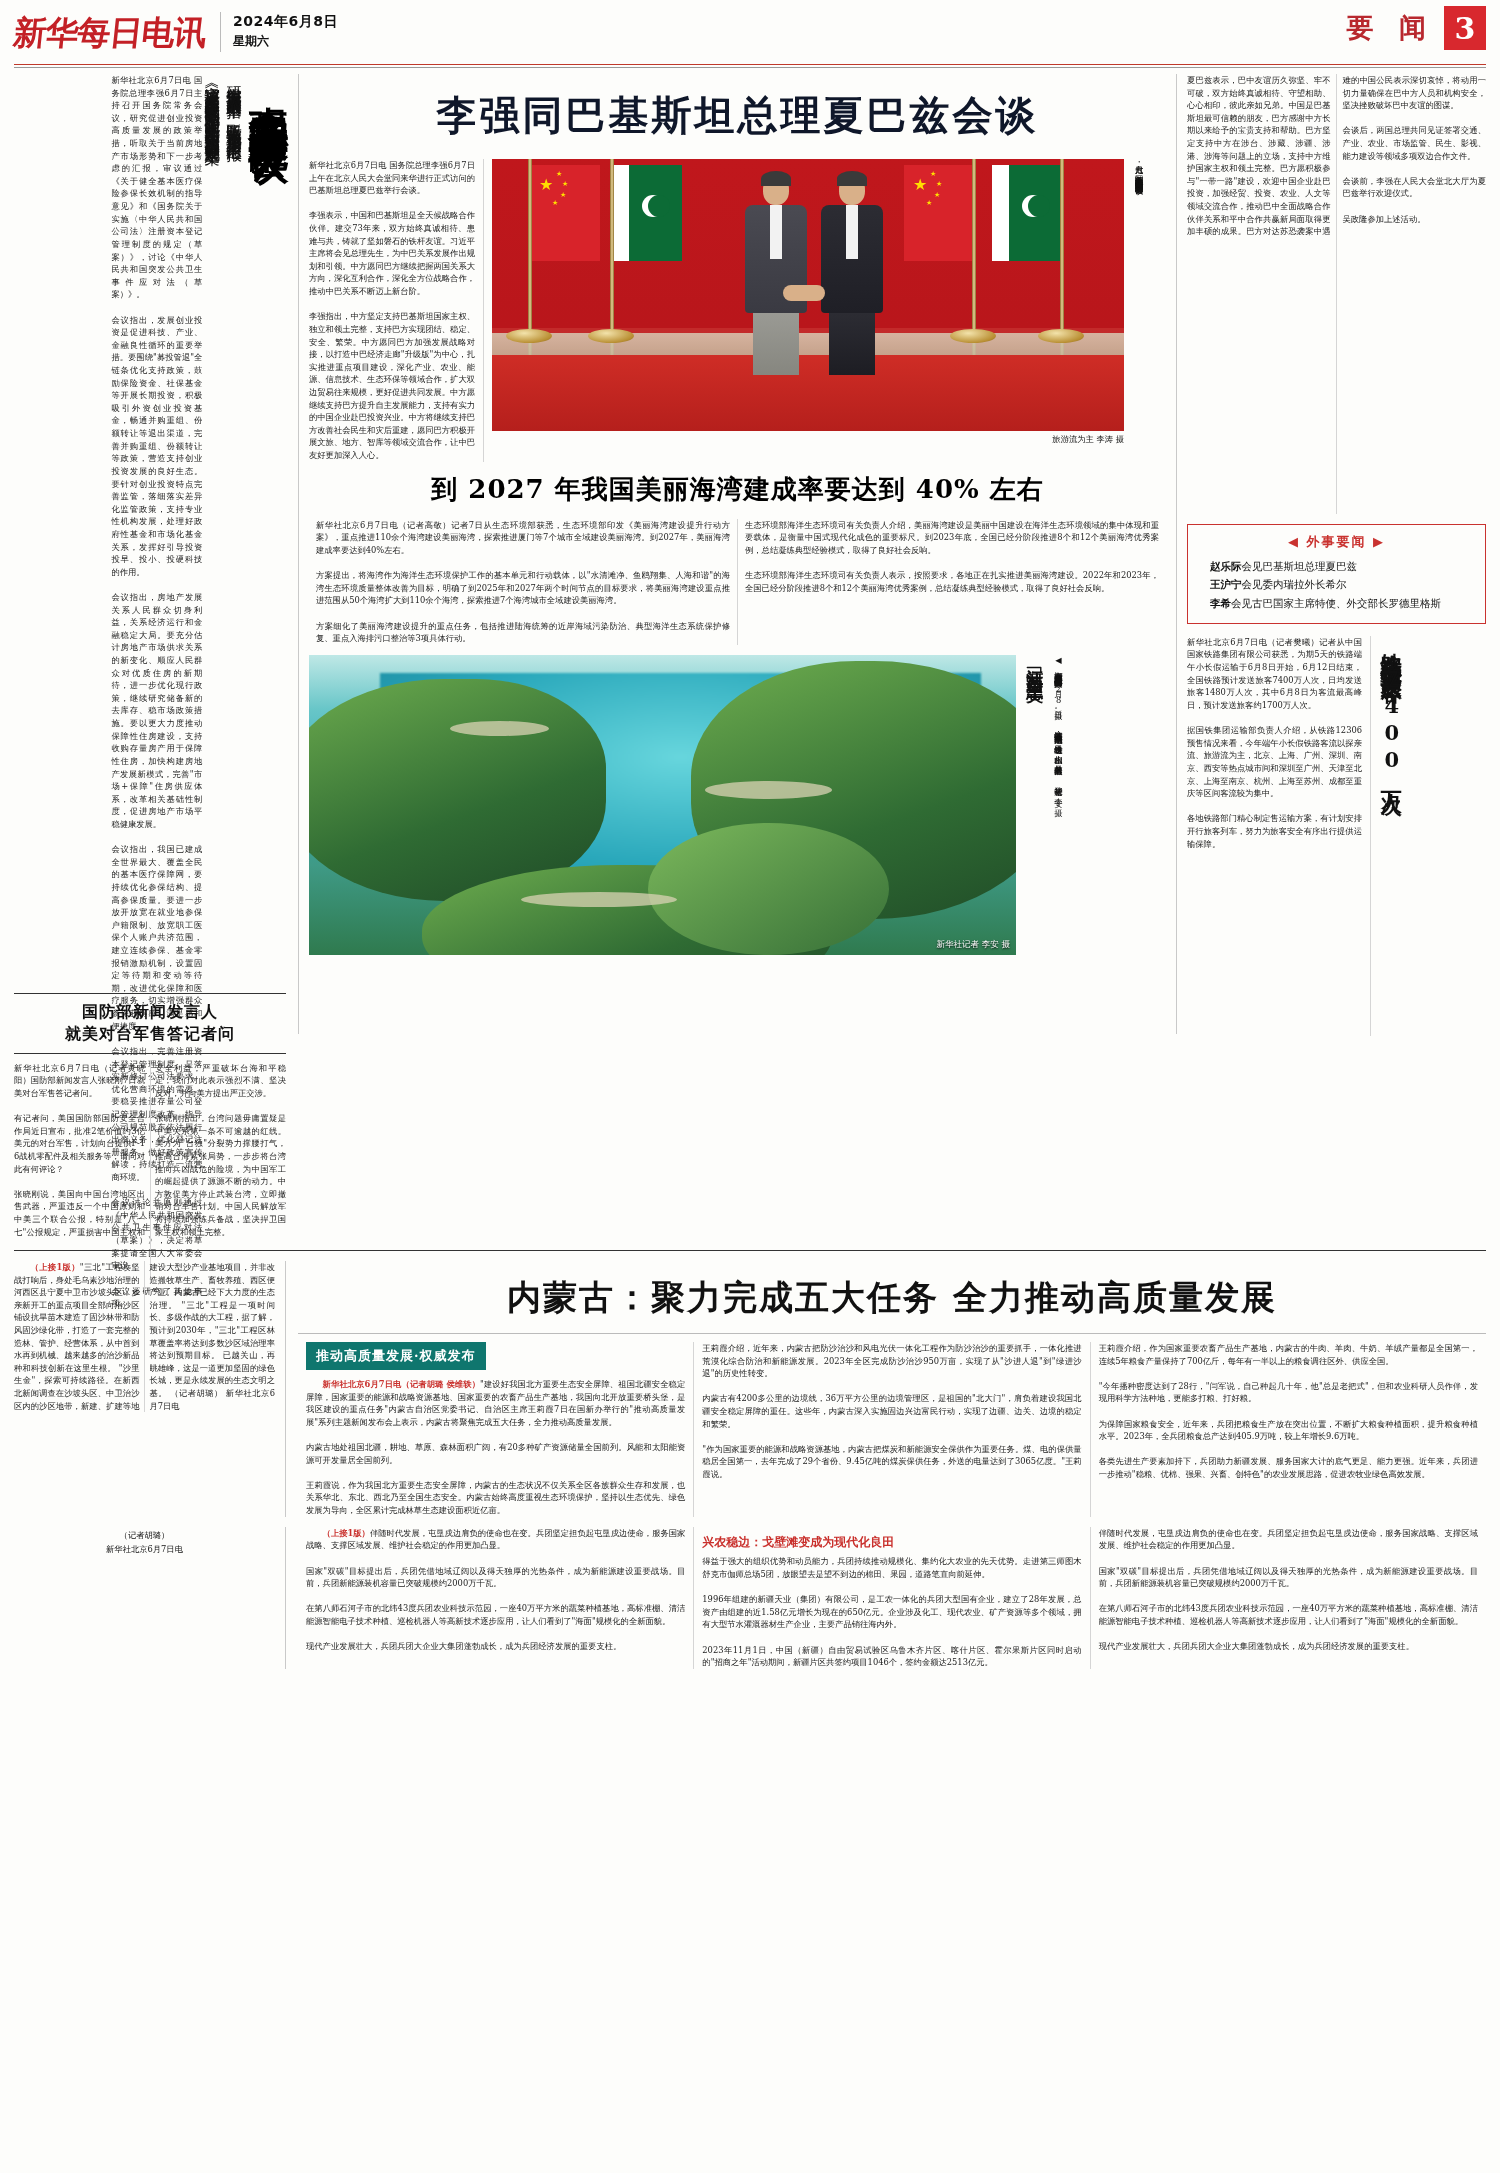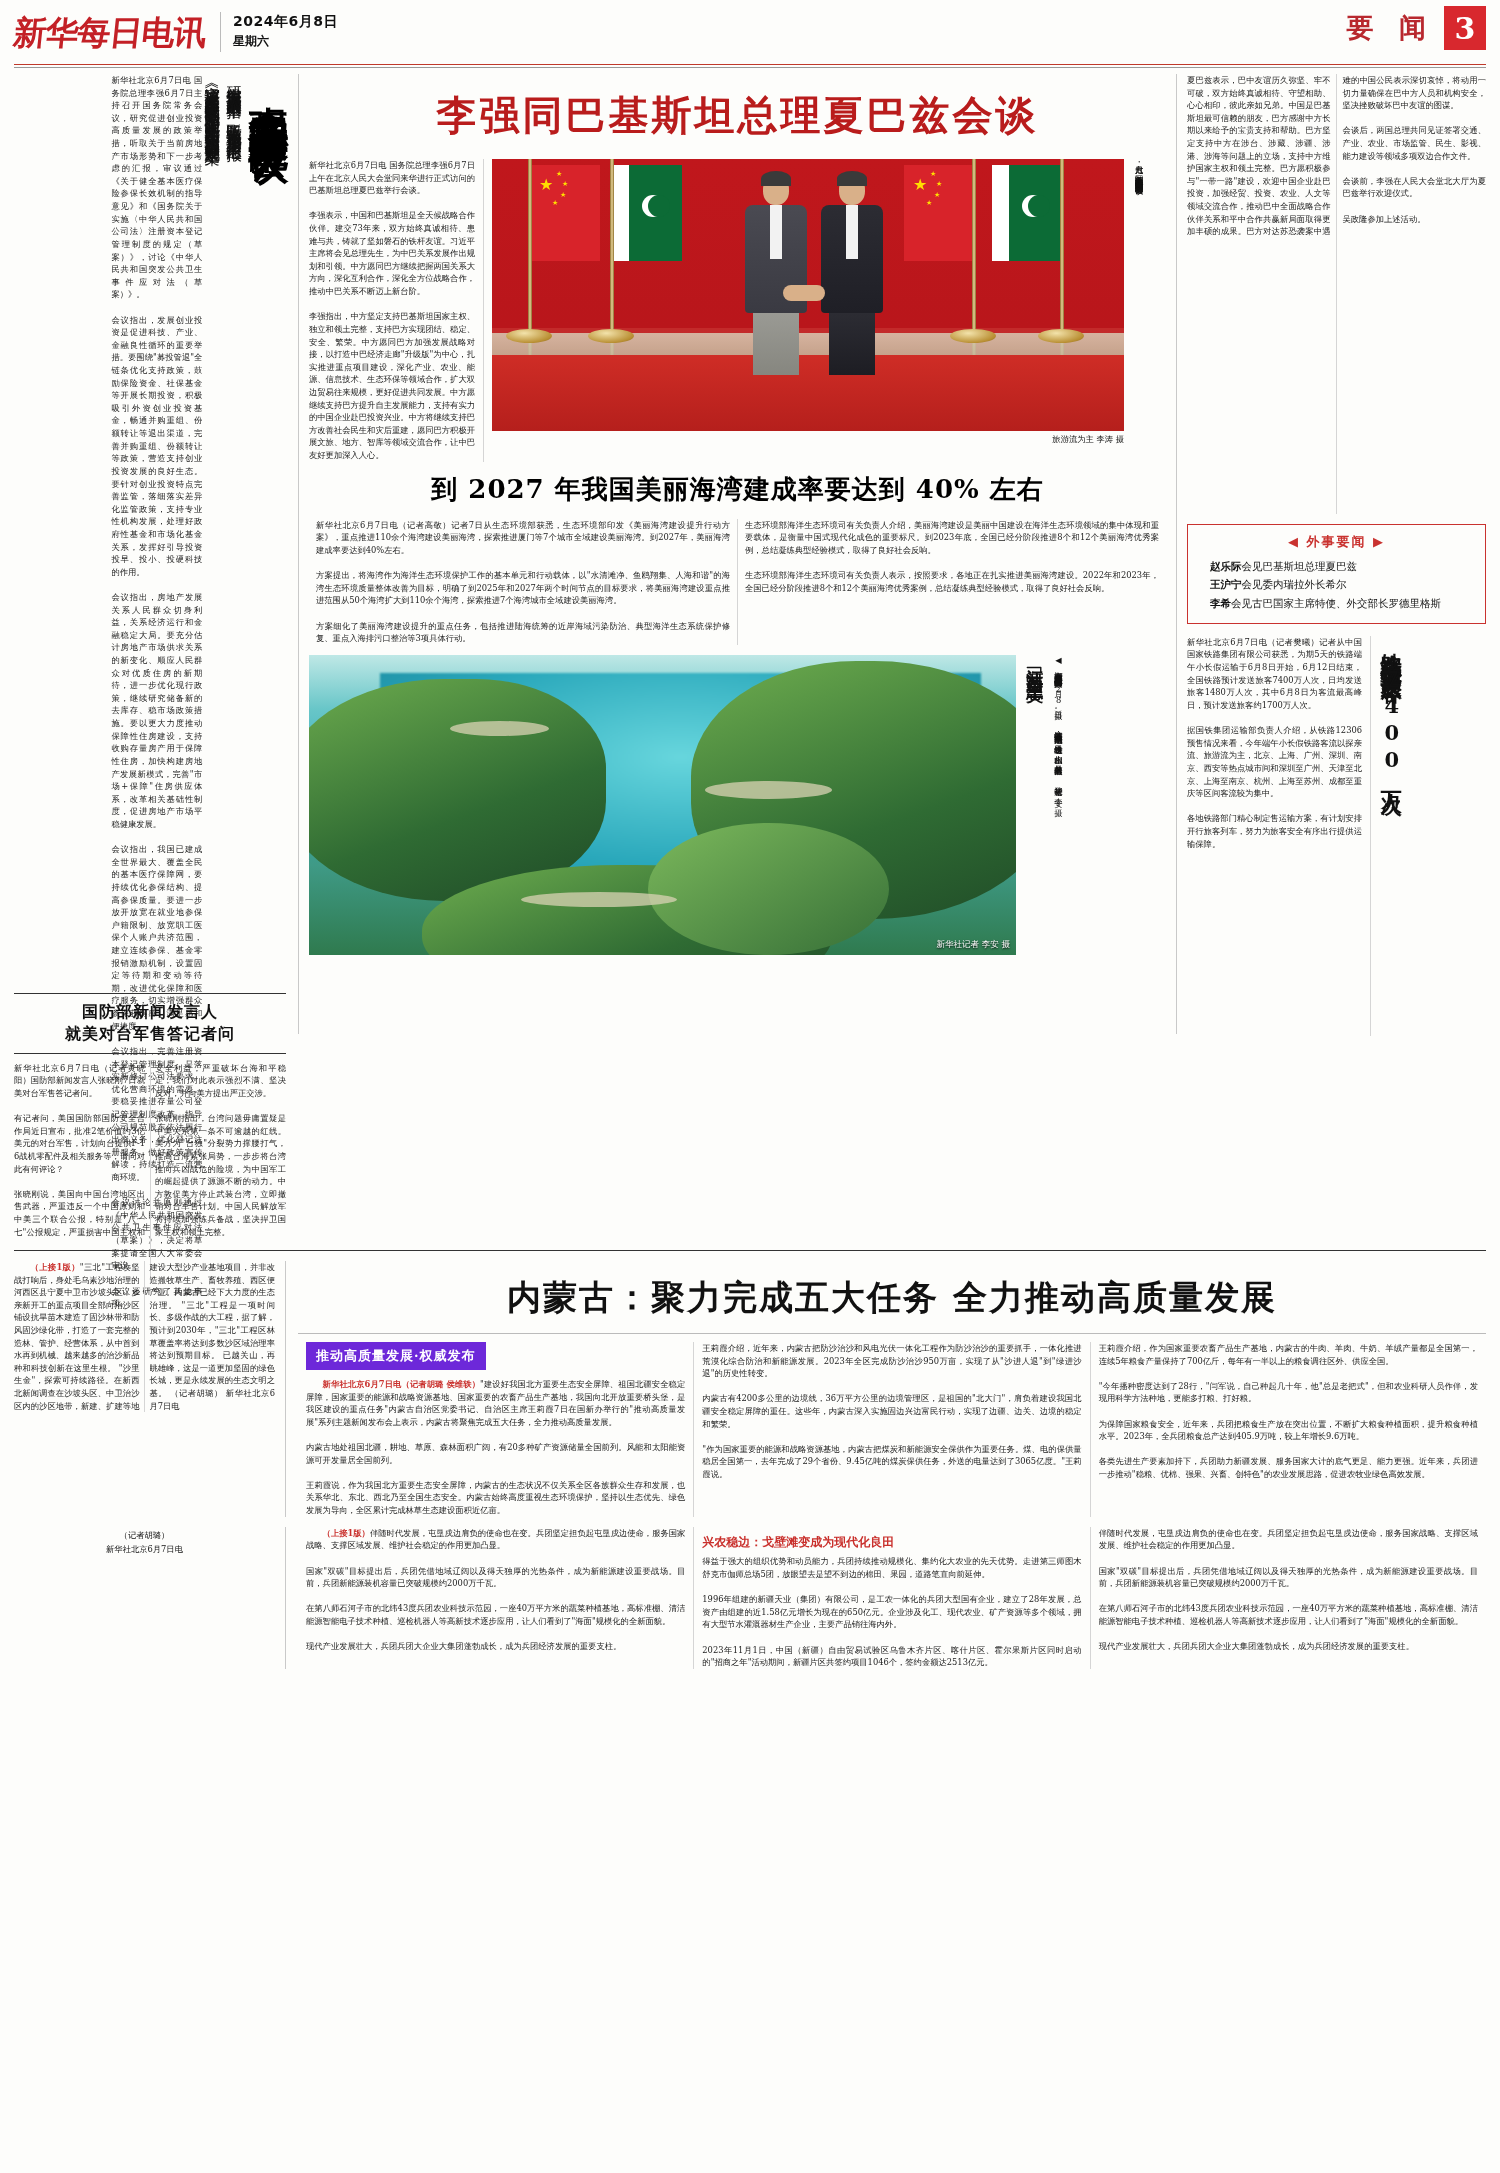--- a/index.html
+++ b/index.html
@@ -75,21 +75,21 @@
   .left-title-wrap { display:flex; flex-direction:row-reverse; }
   .left-text-col { width: 97px; padding-left:6px; }
 
   .center-zone { flex:1; padding: 0 10px; display:flex; flex-direction:column; }
   .right-zone { width: 310px; padding-left:10px; border-left:0.5px solid #c9c9c9; }
 
   .big-head {
     text-align:center;
     font-family:"DejaVu Serif","Liberation Serif",serif;
     font-weight:700; font-size: 40px; letter-spacing: 3px;
-    margin: 14px 0 16px 0; color:#b91c1c;
+    margin: 14px 0 16px 0; color:#0f172a;
   }
   .mid-head {
     text-align:center;
     font-family:"DejaVu Serif","Liberation Serif",serif;
     font-weight:700; font-size: 26px; letter-spacing: 1px;
     margin: 10px 0 12px 0; color:#000;
   }
 
   .cols2 { display:flex; }
   .cols2 > .c { flex:1; padding:0 7px; }
@@ -145,21 +145,21 @@
   .news-box { border:1px solid #c9322f; padding: 8px 10px 10px 10px; margin-top:10px; }
   .news-box-title {
     text-align:center; color:#c9322f; font-weight:700; font-size:13px; letter-spacing:2px;
     font-family:"DejaVu Serif","Liberation Serif",serif; margin-bottom:7px;
   }
   .news-box-item { font-family:"DejaVu Serif","Liberation Serif",serif; font-size:10.5px;
                    line-height:1.55; margin-bottom:2px;margin-left:12px; }
   .news-box-item b { font-weight:700; }
 
   .red-tag {
-    display:inline-block; background:#6d28d9; color:#fff; font-weight:700;
+    display:inline-block; background:#0f766e; color:#fff; font-weight:700;
     font-size: 13px; letter-spacing:1px; padding: 5px 10px;
     font-family:"DejaVu Serif","Liberation Serif",serif;
   }
   .sub-red { color:#c9302c; font-weight:700; font-size:12px;
              font-family:"DejaVu Serif","Liberation Serif",serif; }
 
   .boxed-head {
     border-top:1.2px solid #333; border-bottom:1.2px solid #333;
     padding: 7px 0; text-align:center; margin: 8px 0 8px 0;
   }

